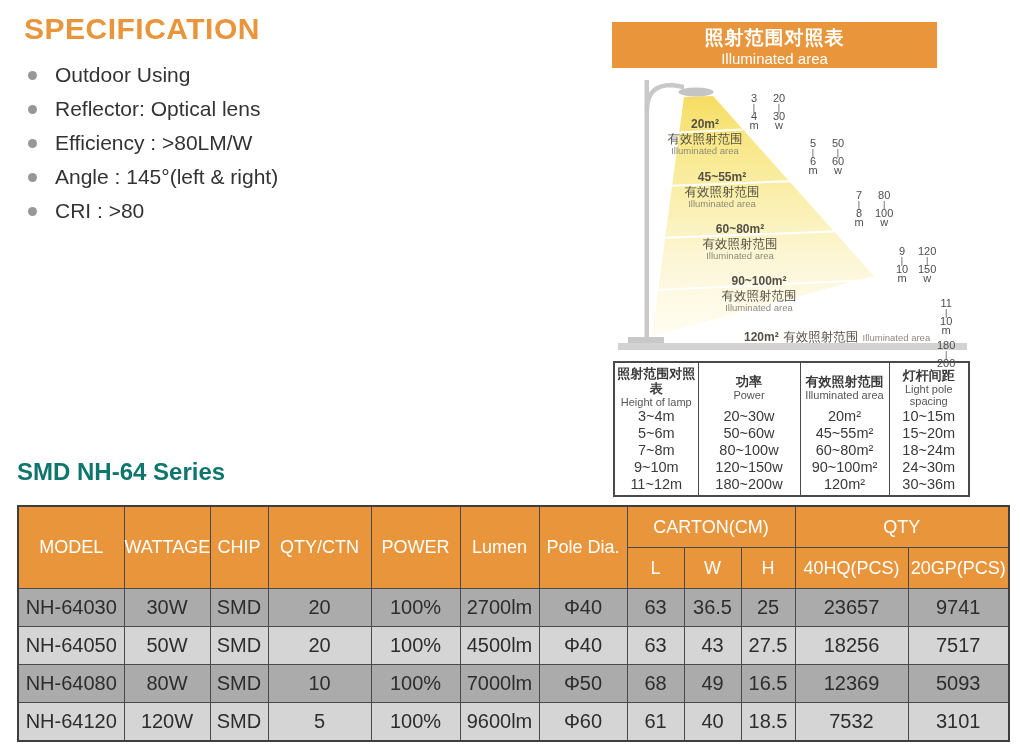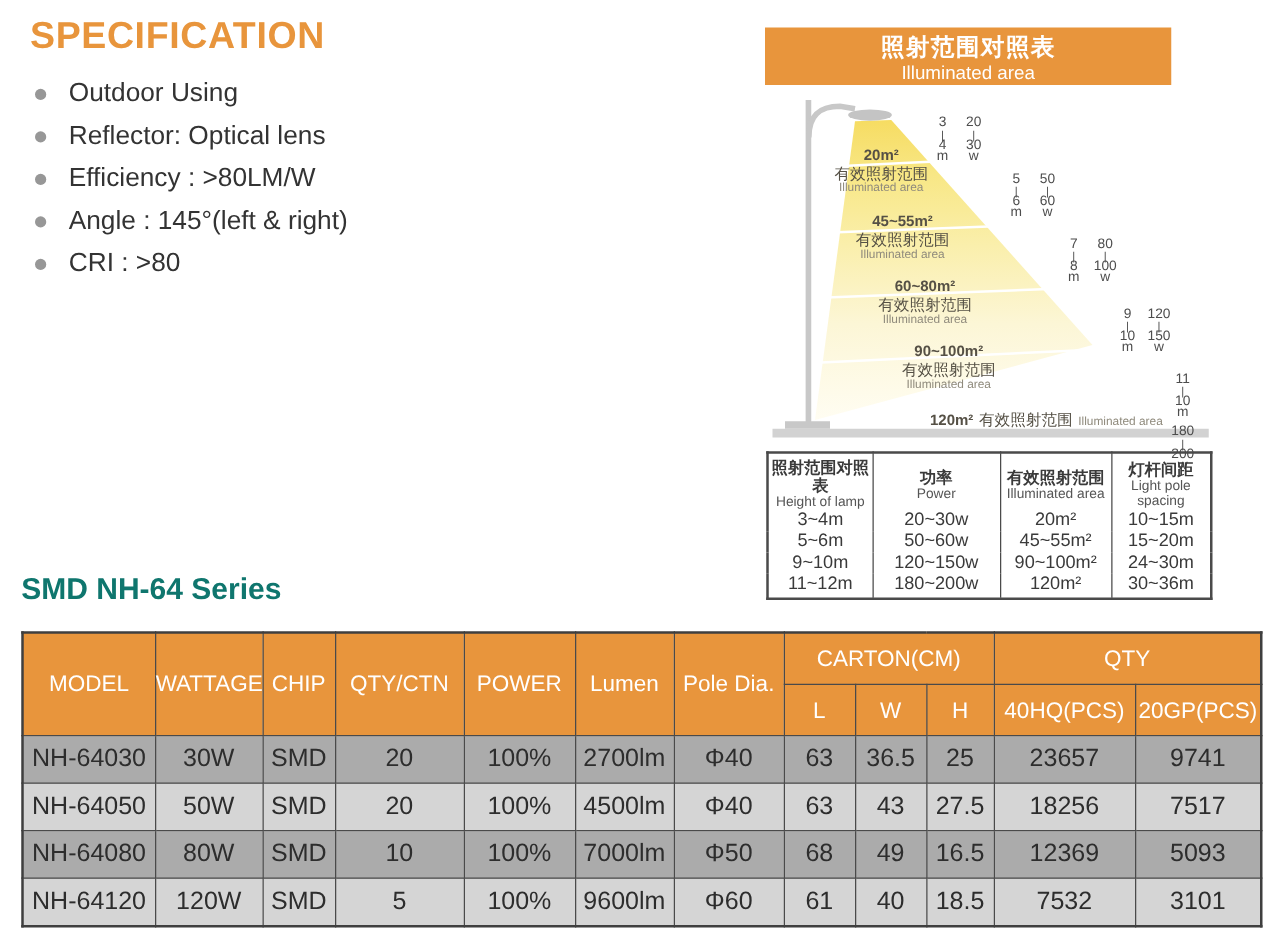--- a/index.html
+++ b/index.html
@@ -258,20 +258,26 @@
             <td>3~4m</td>
             <td>20~30w</td>
             <td>20m²</td>
             <td>10~15m</td>
           </tr>
           <tr>
             <td>5~6m</td>
             <td>50~60w</td>
             <td>45~55m²</td>
             <td>15~20m</td>
+          </tr>
+          <tr>
+            <td>7~8m</td>
+            <td>80~100w</td>
+            <td>60~80m²</td>
+            <td>18~24m</td>
           </tr>
           <tr>
             <td>9~10m</td>
             <td>120~150w</td>
             <td>90~100m²</td>
             <td>24~30m</td>
           </tr>
           <tr>
             <td>11~12m</td>
             <td>180~200w</td>

